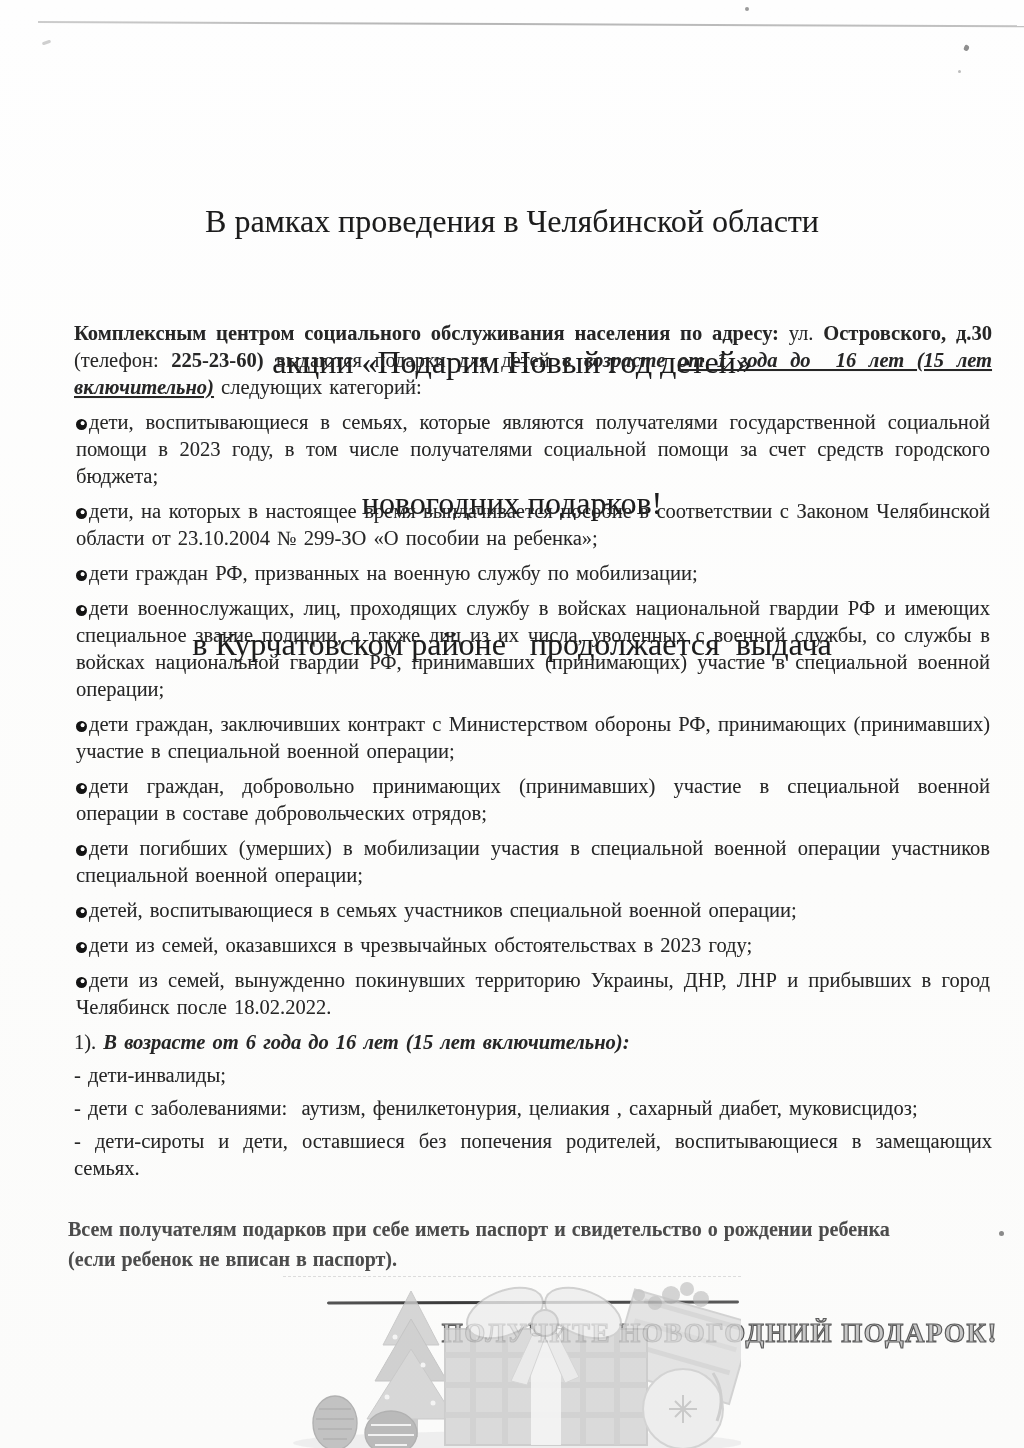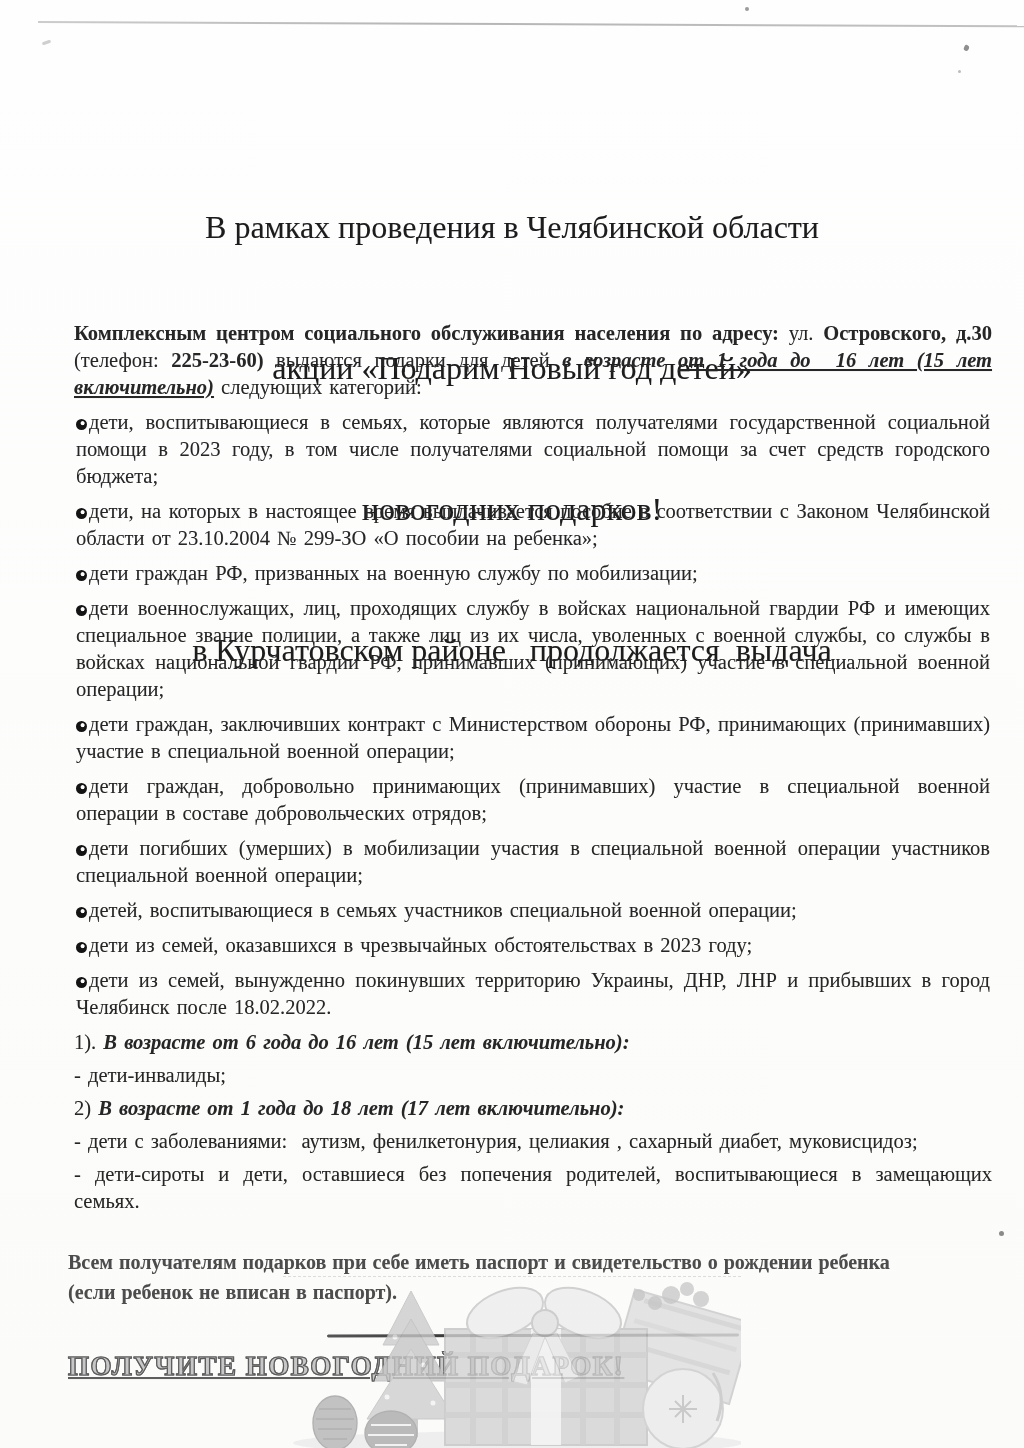--- a/index.html
+++ b/index.html
@@ -20,21 +20,21 @@
     transform:rotate(0.25deg); transform-origin:left center;
   }
   .speck { position:absolute; border-radius:50%; }
   .sp1 { left:745px; top:7px;  width:4px; height:4px; background:#9b9b9b; }
   .sp2 { left:964px; top:45px; width:5px; height:6px; background:#8f8f8f; transform:rotate(25deg); border-radius:40% 60% 50% 50%; }
   .sp3 { left:958px; top:70px; width:3px; height:3px; background:#bcbcbc; }
   .sp4 { left:999px; top:1231px; width:5px; height:5px; background:#8a8a8a; }
   .sp5 { left:42px;  top:41px; width:9px; height:3px; background:#cfcfcf; transform:rotate(-20deg); border-radius:2px; }
 
   .title {
-    position:absolute; top:110px; left:30px; right:30px;
+    position:absolute; top:104px; left:30px; right:30px;
     text-align:center;
     font-size:32px; line-height:47px;
     font-weight:normal; color:#1c1c1c;
     white-space:pre-wrap;
     text-shadow:0.3px 0.3px 0.6px rgba(70,70,70,0.35);
   }
 
   .content {
     position:absolute; top:314px; left:68px; width:930px;
     font-size:20.5px; line-height:27px;
@@ -56,23 +56,23 @@
   .note {
     margin-top:32px; text-align:left; font-weight:bold;
     font-size:20px; line-height:30px; color:#4c4c4c; word-spacing:1px;
   }
   .divider {
     margin:27px auto 0; width:412px; height:3px;
     background:linear-gradient(to right,#555,#3a3a3a 30%,#4a4a4a 70%,#5a5a5a);
     border-radius:2px; transform:rotate(-0.15deg);
   }
   .footer-heading {
-    margin-top:16px; text-align:left; font-weight:bold;
+    margin-top:16px; text-align:right; font-weight:bold;
     font-size:27px; letter-spacing:1.5px;
-    color:#c7c7c7;text-decoration:underline; -webkit-text-stroke:1.2px #5d5d5d;
+    color:#c7c7c7; -webkit-text-stroke:1.2px #5d5d5d;
   }
 
   .illustration {
     position:absolute; top:1276px; left:283px; width:458px; height:172px;
     border-top:1px dashed #dcdcdc;
   }
 </style>
 </head>
 <body>
 
@@ -103,21 +103,20 @@
     <p class="bullet"><span class="blt"></span><span>дети граждан, заключивших контракт с Министерством обороны РФ, принимающих (принимавших) участие в специальной военной операции;</span></p>
     <p class="bullet"><span class="blt"></span><span>дети граждан, добровольно принимающих (принимавших) участие в специальной военной операции в составе добровольческих отрядов;</span></p>
     <p class="bullet"><span class="blt"></span><span>дети погибших (умерших) в мобилизации участия в специальной военной операции участников специальной военной операции;</span></p>
     <p class="bullet"><span class="blt"></span><span>детей, воспитывающиеся в семьях участников специальной военной операции;</span></p>
     <p class="bullet"><span class="blt"></span><span>дети из семей, оказавшихся в чрезвычайных обстоятельствах в 2023 году;</span></p>
     <p class="bullet"><span class="blt"></span><span>дети из семей, вынужденно покинувших территорию Украины, ДНР, ЛНР и прибывших в город Челябинск после 18.02.2022.</span></p>
 
 
     <p class="para"><span>1). </span><span class="bi">В возрасте от 6 года до 16 лет (15 лет включительно):</span></p>
     <p class="para">- дети-инвалиды;</p>
-    <p class="para"><span>2) </span><span class="bi">В возрасте от 1 года до 18 лет (17 лет включительно):</span></p>
     <p class="para">- дети с заболеваниями:&nbsp; аутизм, фенилкетонурия, целиакия , сахарный диабет, муковисцидоз;</p>
     <p class="para">- дети-сироты и дети, оставшиеся без попечения родителей, воспитывающиеся в замещающих семьях.</p>
 
     <div class="note">
       <div>Всем получателям подарков при себе иметь паспорт и свидетельство о рождении ребенка</div>
       <div>(если ребенок не вписан в паспорт).</div>
     </div>
 
     <div class="divider"></div>
 

